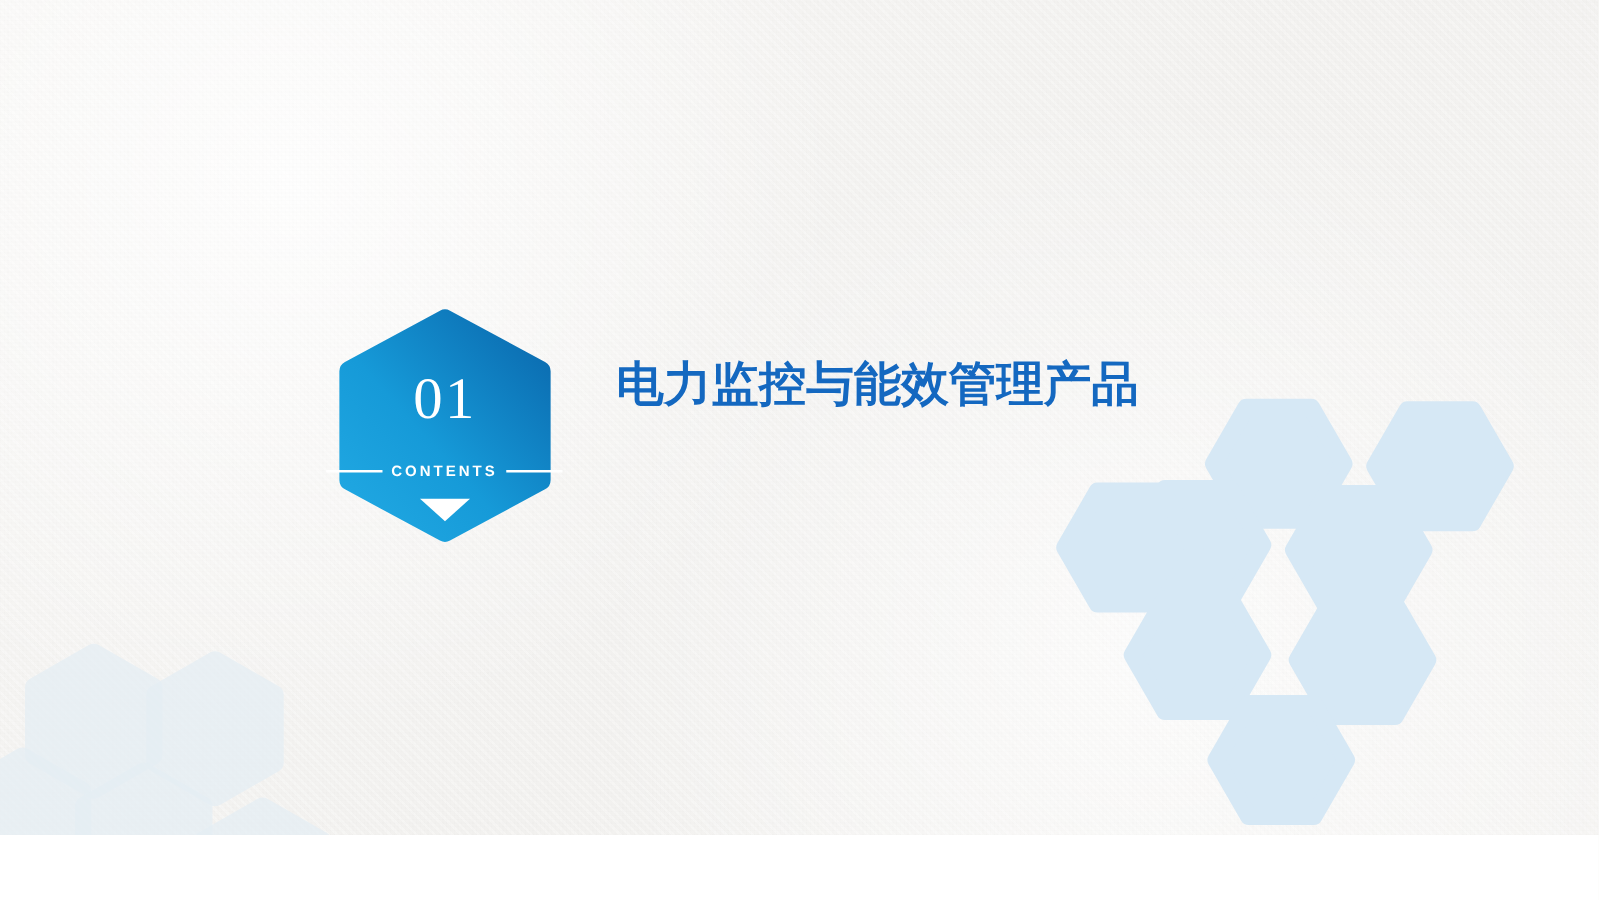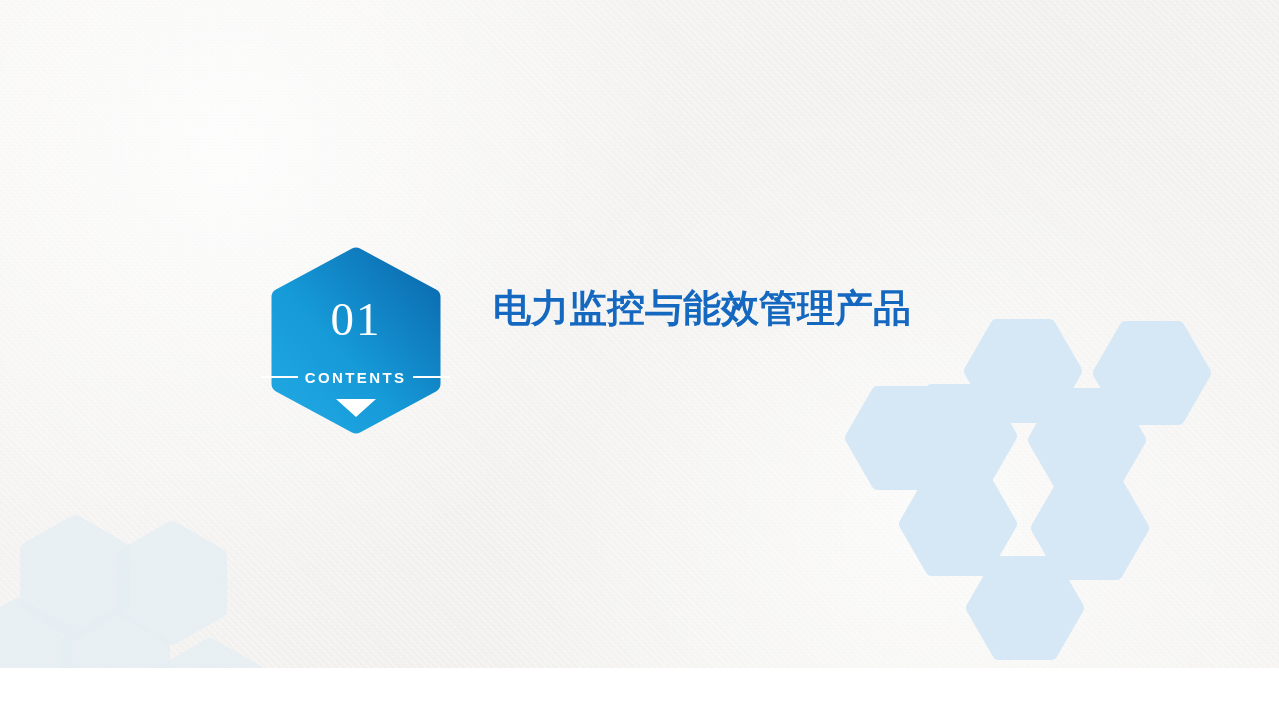--- a/index.html
+++ b/index.html
@@ -82,21 +82,21 @@
     align-items: center;
   }
   .badge-rule {
     flex: 1 1 auto;
     height: 2px;
     background: #ffffff;
   }
   .badge-contents {
     flex: 0 0 auto;
     padding: 0 7px;
-    font-size: 15px;
+    font-size: 12px;
     font-weight: bold;
     color: #ffffff;
     letter-spacing: 2.4px;
     white-space: nowrap;
     line-height: 1;
   }
   .badge-caret {
     position: absolute;
     left: 50%;
     top: 152px;

